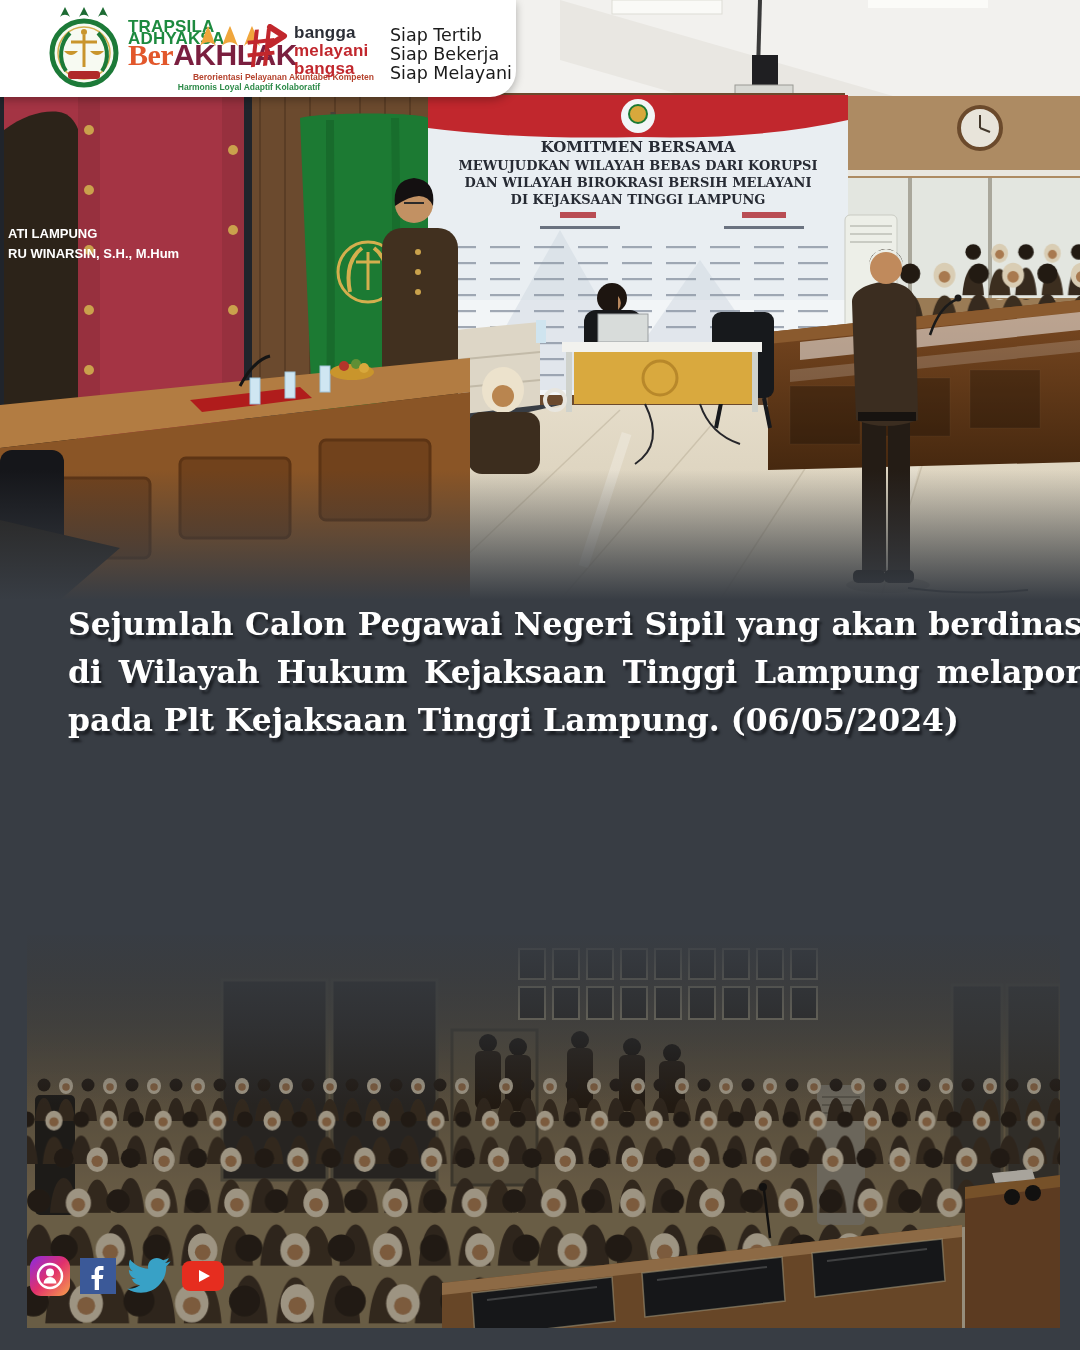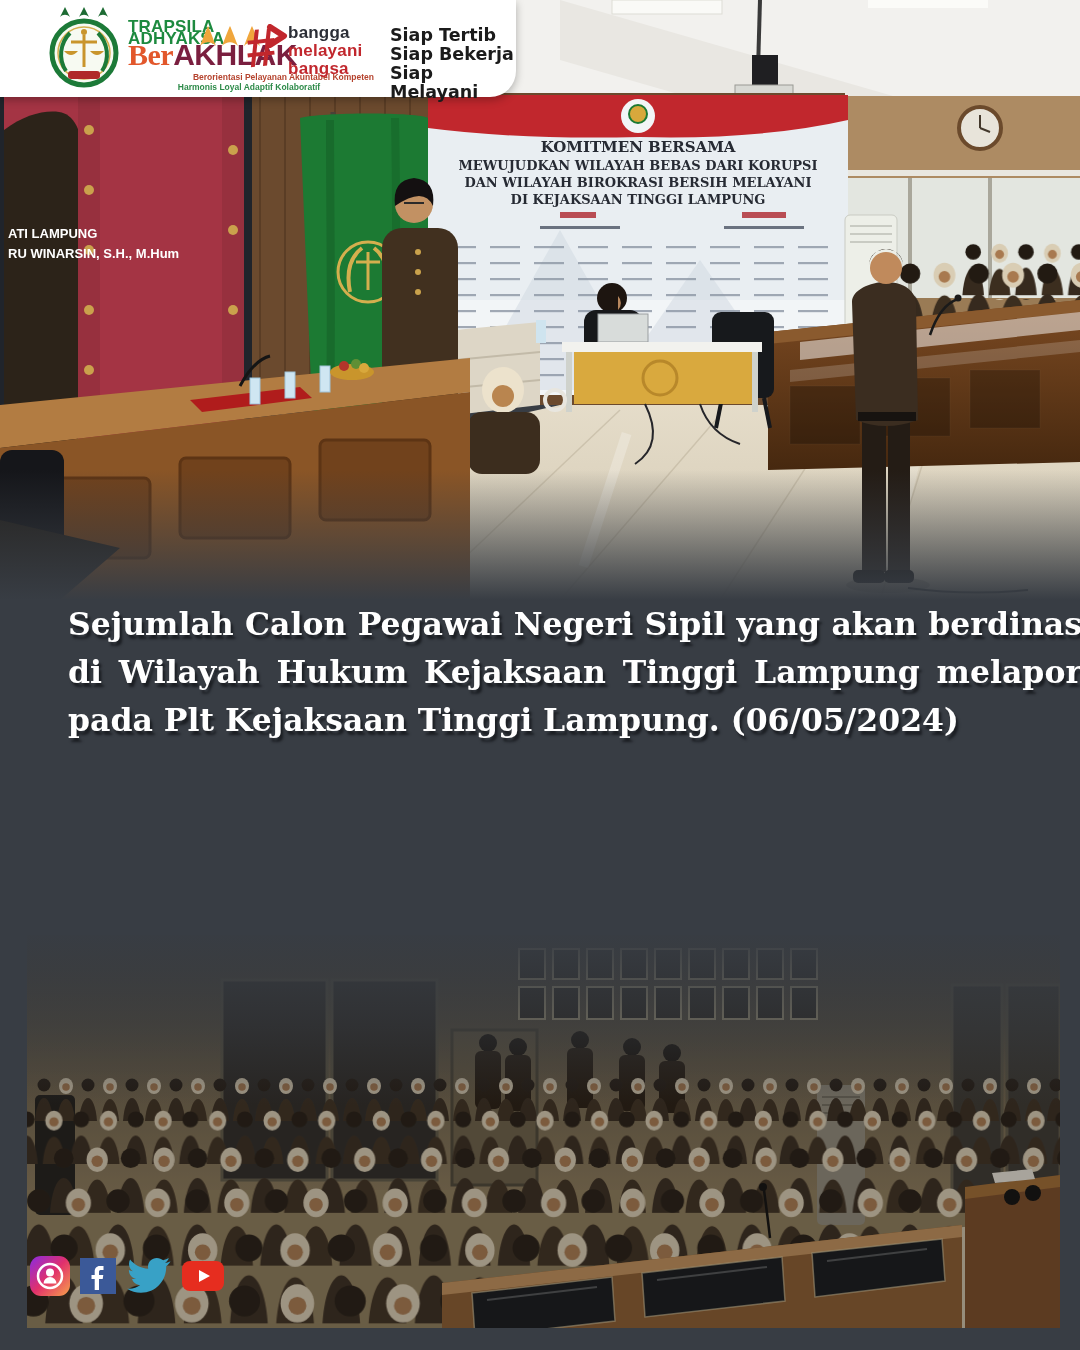--- a/index.html
+++ b/index.html
@@ -16,24 +16,24 @@
   .trapsila{left:128px;top:21px;color:#1d8a3f;font-weight:bold;font-size:17px;line-height:11.5px;letter-spacing:.2px;}
   .trisula-row{left:198px;top:24px;}
   .berakhlak{left:128px;top:38px;font-size:30px;font-weight:bold;letter-spacing:-.5px;}
   .berakhlak .ber{color:#e2572b;font-family:Liberation Serif, serif;}
   .berakhlak .akhlak{color:#7a1f3f;}
   .tagline{left:124px;top:73px;width:250px;text-align:center;font-size:8.5px;line-height:9.5px;font-weight:bold;}
   .tagline .t1{color:#b5432e;text-align:right;}
   .tagline .t2{color:#2e8b4a;text-align:center;}
   .hash-block{left:246px;top:20px;display:flex;align-items:flex-start;}
   .hash-sym{font-size:54px;font-weight:bold;color:#c1272d;line-height:54px;transform:rotate(-6deg);}
-  .hash-words{margin-left:12px;margin-top:4px;font-weight:bold;font-size:17px;line-height:18px;letter-spacing:.2px;}
+  .hash-words{margin-left:18px;margin-top:4px;font-weight:bold;font-size:17px;line-height:18px;letter-spacing:.2px;}
   .hash-words .w1{color:#2b2e36;}
   .hash-words .w2,.hash-words .w3{color:#c1272d;}
-  .slogan{left:390px;top:26px;font-family:"DejaVu Sans",sans-serif;font-weight:bold;
+  .slogan{left:390px;top:26px;font-family:"DejaVu Sans",sans-serif;font-weight:normal;
           font-size:17.5px;line-height:19px;color:#1b1b1b;}
   
   .caption{left:33px;top:600px;width:1014px;z-index:4;color:#ffffff;
            font-family:"DejaVu Serif",serif;font-weight:bold;font-size:31.5px;line-height:48px;
            text-align:justify;text-align-last:left;
            text-shadow:2.5px 3.5px 2.5px rgba(8,10,14,.6);margin-left:35px;}
   .caption p{margin:0;}
   .caption p + p{margin-top:14px;}
   
   .social-row{left:30px;top:1256px;display:flex;gap:10px;align-items:center;z-index:6;}

